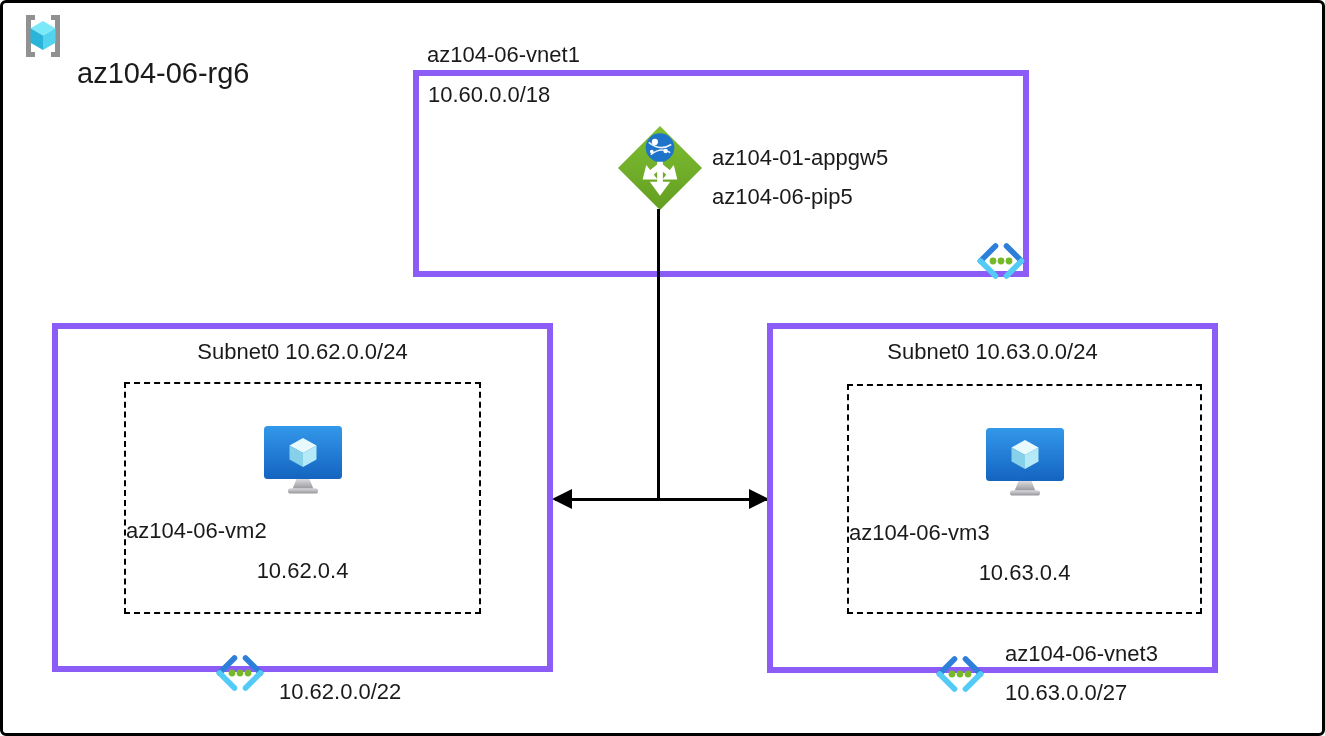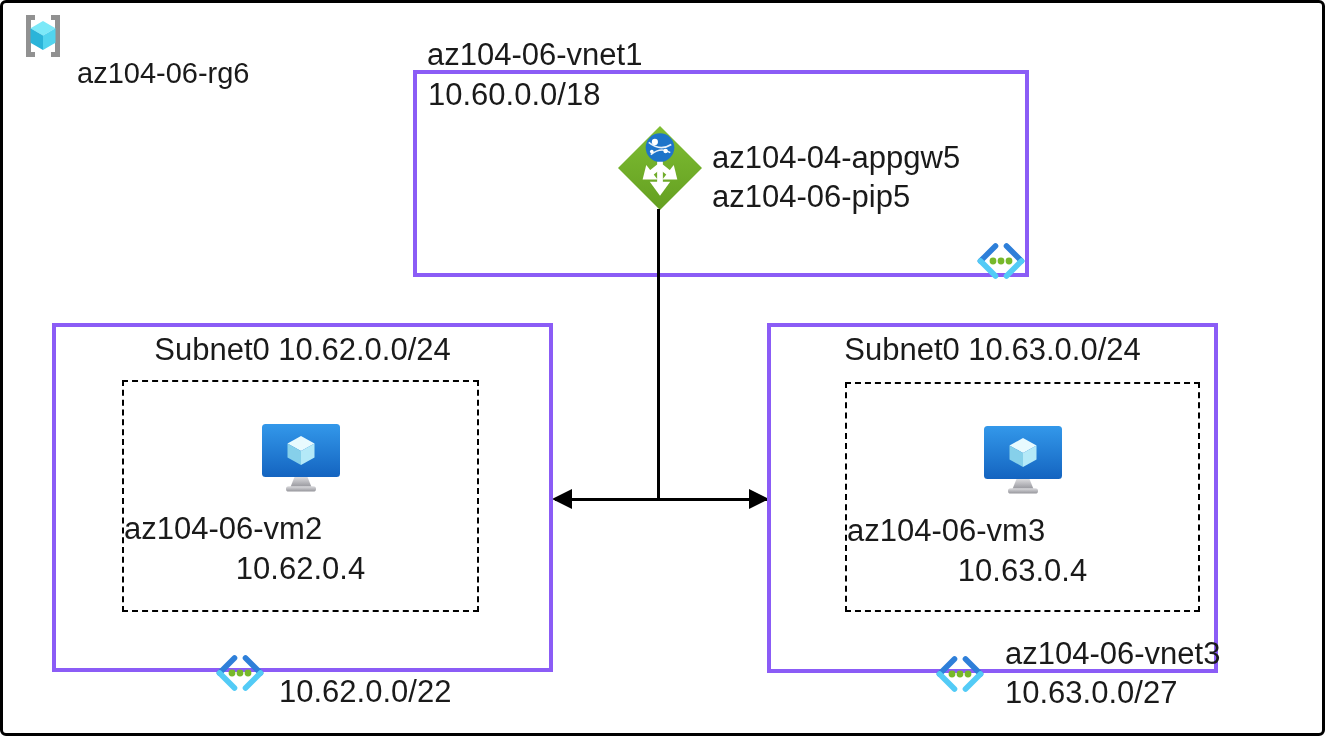--- a/index.html
+++ b/index.html
@@ -3,21 +3,21 @@
 <meta charset="utf-8">
 <style>
   html,body { margin:0; padding:0; background:#fff; }
   .canvas {
     position:relative; width:1325px; height:736px; background:#ffffff;
     border:3px solid #000; border-radius:6px; box-sizing:border-box;
     font-family:"Liberation Sans", sans-serif; color:#1a1a1a; overflow:hidden;
   }
   .abs { position:absolute; }
   .t { position:absolute; white-space:nowrap; }
-  .f27 { font-size:31px; line-height:30px; }
+  .f27 { font-size:22px; line-height:30px; }
   .f29 { font-size:29px; line-height:32px; }
 
   
   .rg-icon { left:18px; top:11px; width:44px; height:44px; }
   .rg-label { left:74px; top:22px;margin-top:32px; }
 
   
   .vnet1-box { left:410px; top:67px; width:616px; height:207px; border:2px solid #000; box-sizing:border-box; }
   .vnet1-title { left:424px; top:37px; }
   .vnet1-cidr  { left:425px; top:77px; }
@@ -30,21 +30,21 @@
   .vline { left:654px; top:206px; width:3px; height:291px; background:#000; }
   .hline { left:552px; top:495px; width:213px; height:3px; background:#000; }
   .arrow-left  { left:549px; top:486px; width:0; height:0;
                  border-top:10px solid transparent; border-bottom:10px solid transparent;
                  border-right:20px solid #000; }
   .arrow-right { left:746px; top:486px; width:0; height:0;
                  border-top:10px solid transparent; border-bottom:10px solid transparent;
                  border-left:20px solid #000; }
 
   
-  .snet-box { border:4px solid #8b5cf6; box-sizing:border-box; }
+  .snet-box { border:6px solid #8b5cf6; box-sizing:border-box; }
   .snet-left  { left:49px;  top:320px; width:501px; height:349px; }
   .snet-right { left:764px; top:320px; width:451px; height:350px; }
   .snet-title { left:0; top:8px; width:100%; text-align:center; }
   .dash-box { position:absolute; border:2px dashed #000; box-sizing:border-box; }
   .dash-left  { left:66px; top:53px; width:357px; height:232px; }
   .dash-right { left:74px; top:55px; width:355px; height:230px; }
   .vm-icon { position:absolute; left:50%; transform:translateX(-50%); top:42px; width:80px; height:68px; }
   .vm-name { left:0; top:132px; width:100%; text-align:left; }
   .vm-ip   { left:0; top:172px; width:100%; text-align:center; }
 
@@ -104,21 +104,21 @@
       <circle cx="42" cy="22" r="14" fill="#1e74c9"></circle>
       <g stroke="#fff" stroke-width="1.6" fill="none" opacity="0.9">
         <path d="M31,17 Q42,26 53,19"></path>
         <path d="M33,29 Q43,21 52,27"></path>
       </g>
       <circle cx="37" cy="16.5" r="3" fill="#fff"></circle>
       <circle cx="47.5" cy="25.5" r="2.2" fill="#fff"></circle>
       <circle cx="34" cy="26" r="1.8" fill="#fff"></circle>
     </svg>
   </span>
-  <div class="t f27 appgw-name">az104-04-appgw5</div>
+  <div class="t f27 appgw-name">az104-01-appgw5</div>
   <div class="t f27 appgw-pip">az104-06-pip5</div>
 
   <span class="abs vnet1-neticon">
     <svg viewBox="0 0 52 38">
       <g stroke-linecap="round" stroke-width="5.6" fill="none">
         <path d="M20.5,4 L5.5,19" stroke="#2e7fd9"></path>
         <path d="M5.5,19 L20.5,34" stroke="#53cbf6"></path>
         <path d="M31.5,4 L46.5,19" stroke="#2e7fd9"></path>
         <path d="M46.5,19 L31.5,34" stroke="#53cbf6"></path>
       </g>

